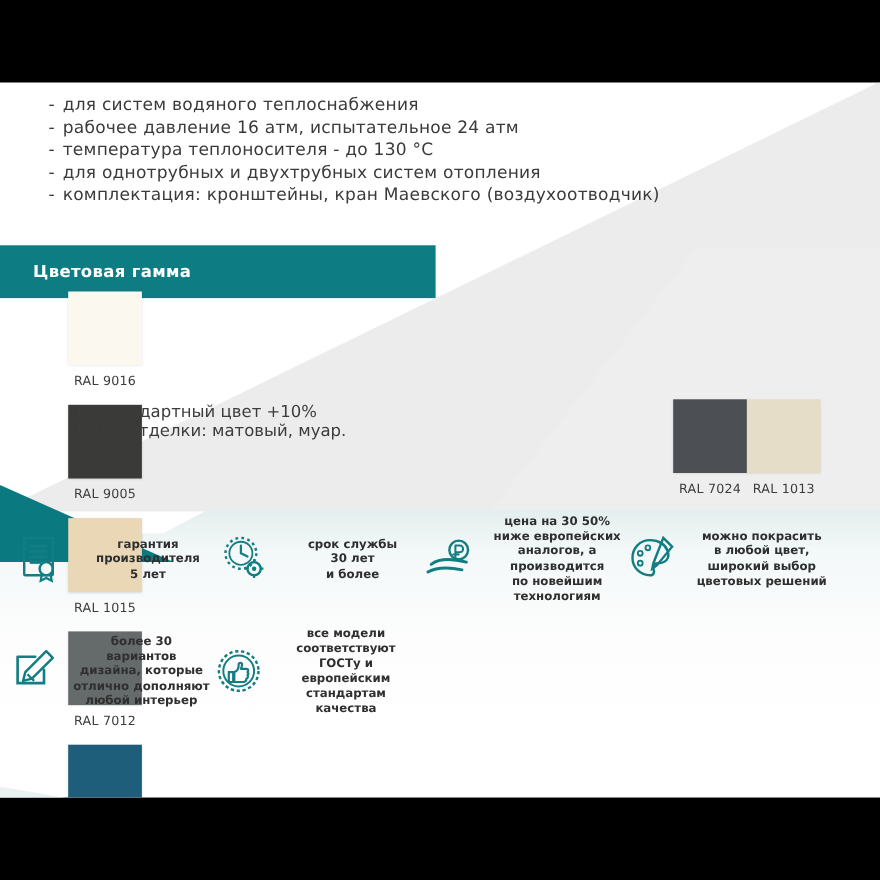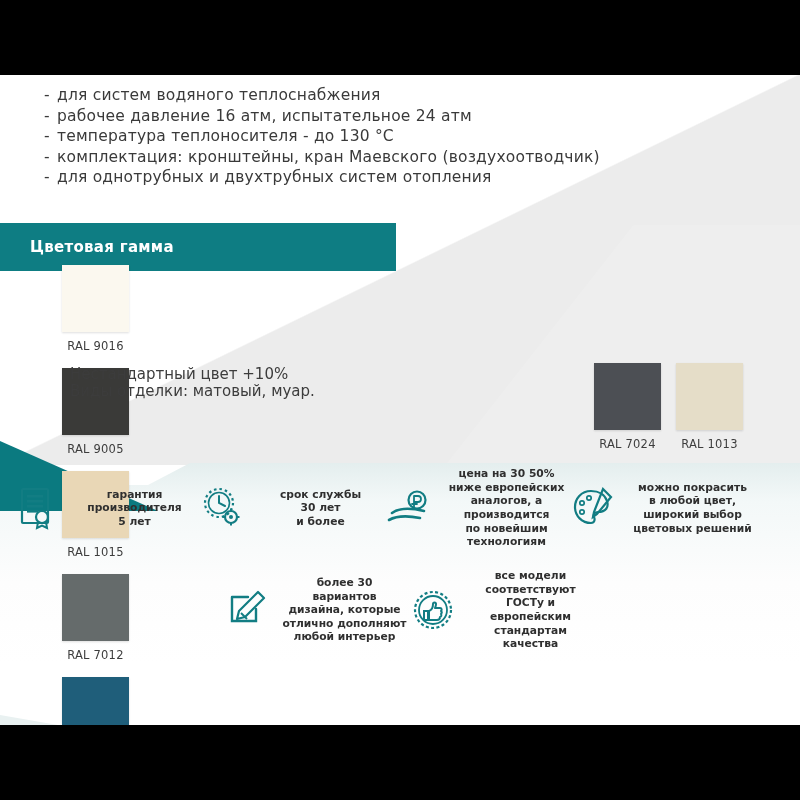--- a/index.html
+++ b/index.html
@@ -69,21 +69,21 @@
     display: flex; align-items: center;
   }
   .banner .title {
     color: #ffffff; font-size: 15px; font-weight: bold;
     letter-spacing: 0.3px; margin-left: 30px;
   }
 
   
   .swatch-row { position: absolute; z-index: 3; display: flex; }
   .swatch-row.row1 { left: 62px; top: 190px; gap: 15px; flex-direction: column; }
-  .swatch-row.row2 { left: 594px; top: 288px; gap: 15px; }
+  .swatch-row.row2 { left: 612px; top: 288px; }
   .swatch { width: 67px; }
   .swatch .chip {
     width: 67px; height: 67px; display: block;
     box-shadow: 0 1px 2px rgba(0,0,0,0.13);
   }
   .swatch .label {
     display: block; text-align: center; font-size: 11.5px;
     color: #3d3d3d; margin-top: 7px; letter-spacing: 0.2px;
     white-space: nowrap;
   }
@@ -91,21 +91,21 @@
   
   .notes {
     position: absolute; left: 70px; top: 291px; z-index: 3;
     color: #3c3c3c; font-size: 15px; line-height: 17px;
   }
 
   
   .features { position: absolute; left: 0; top: 390px; width: 800px; z-index: 3; }
   .feat-row { display: flex; }
   .feat-row.r1 { padding: 0 0 0 14px; }
-  .feat-row.r2 { padding: 16px 0 0 20px; justify-content: center; }
+  .feat-row.r2 { padding: 16px 0 0 8px; }
   .feat {
     display: flex; align-items: center; gap: 9px;
     width: 186px; min-height: 86px;
   }
   .feat .ic { flex: 0 0 auto; width: 46px; display: flex; justify-content: center; }
   .feat .tx {
     font-size: 10.7px; line-height: 13.6px; color: #2f2f2f;
     font-weight: bold; text-align: center; flex: 1;
   }
   svg { display: block; }
@@ -118,22 +118,22 @@
   <div class="wedge-gray"></div>
   <div class="wedge-gray2"></div>
   <div class="panel-light"></div>
   <div class="tri-teal-left"></div>
   <div class="tri-bottom-left"></div>
 
   <ul class="bullets">
     <li><span class="dash">-</span><span>для систем водяного теплоснабжения</span></li>
     <li><span class="dash">-</span><span>рабочее давление 16 атм, испытательное 24 атм</span></li>
     <li><span class="dash">-</span><span>температура теплоносителя - до 130 °С</span></li>
+    <li><span class="dash">-</span><span>для однотрубных и двухтрубных систем отопления</span></li>
     <li><span class="dash">-</span><span>комплектация: кронштейны, кран Маевского (воздухоотводчик)</span></li>
-    <li><span class="dash">-</span><span>для однотрубных и двухтрубных систем отопления</span></li>
   </ul>
 
   <div class="banner">
     <span class="title">Цветовая гамма</span>
   </div>
 
   <div class="swatch-row row1" id="row1">
       <div class="swatch">
         <span class="chip" style="background: rgb(251, 248, 239);"></span>
         <span class="label">RAL 9016</span>

